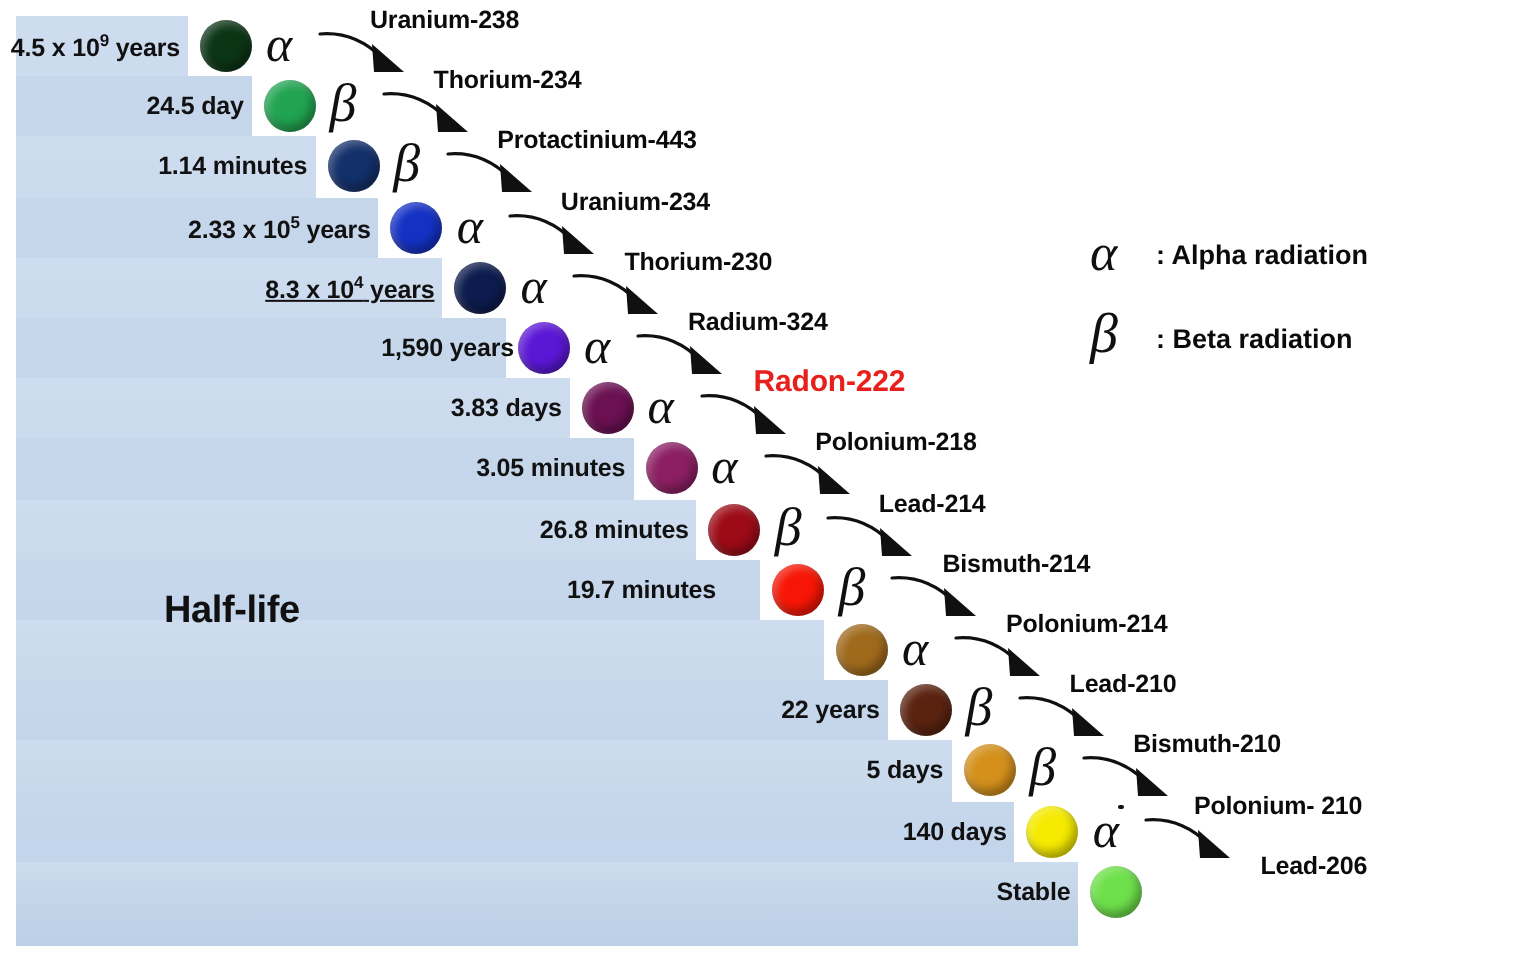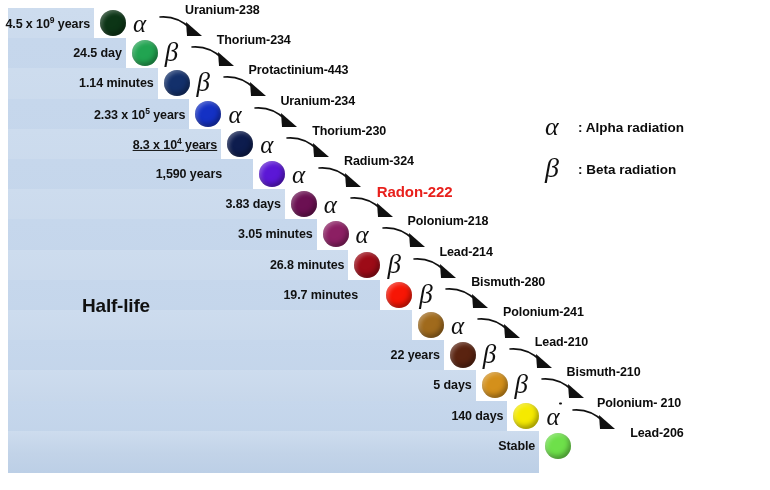--- a/index.html
+++ b/index.html
@@ -157,21 +157,21 @@
         <div class="greek" style="left: 260.2px;">α</div>
         <div class="arrow" style="left: 285.2px; margin-top: 4px;">
           <svg width="60" height="34" viewBox="0 0 60 34">
             <path d="M2,7 C14,6 24,10 33,19" fill="none" stroke="#101010" stroke-width="1.6" stroke-linecap="round"></path>
             <path d="M28,12 L44,26 L29,26 Z" fill="#101010"></path>
           </svg>
         </div>
         <div class="nuc" style="left: 312.2px; margin-top: -13px;">Thorium-230</div>
       </div>
       <div class="row" style="left: 0px; top: 159px; width: 770px;">
-        <div class="hl" style="right: 548px; text-align: right;">1,590 years</div>
+        <div class="hl" style="right: 513px; text-align: right;">1,590 years</div>
         <div class="dot" style="left: 259px; background: rgb(91, 23, 214);"></div>
         <div class="greek" style="left: 292px;">α</div>
         <div class="arrow" style="left: 317px; margin-top: 4px;">
           <svg width="60" height="34" viewBox="0 0 60 34">
             <path d="M2,7 C14,6 24,10 33,19" fill="none" stroke="#101010" stroke-width="1.6" stroke-linecap="round"></path>
             <path d="M28,12 L44,26 L29,26 Z" fill="#101010"></path>
           </svg>
         </div>
         <div class="nuc" style="left: 344px; margin-top: -13px;">Radium-324</div>
       </div>
@@ -214,32 +214,32 @@
       <div class="row" style="left: 0px; top: 279.8px; width: 770px;">
         <div class="hl" style="right: 412px;">19.7 minutes</div>
         <div class="dot" style="left: 386.2px; background: rgb(247, 22, 5);"></div>
         <div class="greek beta" style="left: 419.2px;">β</div>
         <div class="arrow" style="left: 444.2px; margin-top: 4px;">
           <svg width="60" height="34" viewBox="0 0 60 34">
             <path d="M2,7 C14,6 24,10 33,19" fill="none" stroke="#101010" stroke-width="1.6" stroke-linecap="round"></path>
             <path d="M28,12 L44,26 L29,26 Z" fill="#101010"></path>
           </svg>
         </div>
-        <div class="nuc" style="left: 471.2px; margin-top: -13px;">Bismuth-280</div>
+        <div class="nuc" style="left: 471.2px; margin-top: -13px;">Bismuth-214</div>
       </div>
       <div class="row" style="left: 0px; top: 310px; width: 770px;">
         <div class="dot" style="left: 418px; background: rgb(160, 106, 28);"></div>
         <div class="greek" style="left: 451px;">α</div>
         <div class="arrow" style="left: 476px; margin-top: 4px;">
           <svg width="60" height="34" viewBox="0 0 60 34">
             <path d="M2,7 C14,6 24,10 33,19" fill="none" stroke="#101010" stroke-width="1.6" stroke-linecap="round"></path>
             <path d="M28,12 L44,26 L29,26 Z" fill="#101010"></path>
           </svg>
         </div>
-        <div class="nuc" style="left: 503px; margin-top: -13px;">Polonium-241</div>
+        <div class="nuc" style="left: 503px; margin-top: -13px;">Polonium-214</div>
       </div>
       <div class="row" style="left: 0px; top: 340.2px; width: 770px;">
         <div class="hl" style="right: 330.2px;">22 years</div>
         <div class="dot" style="left: 449.8px; background: rgb(90, 35, 16);"></div>
         <div class="greek beta" style="left: 482.8px;">β</div>
         <div class="arrow" style="left: 507.8px; margin-top: 4px;">
           <svg width="60" height="34" viewBox="0 0 60 34">
             <path d="M2,7 C14,6 24,10 33,19" fill="none" stroke="#101010" stroke-width="1.6" stroke-linecap="round"></path>
             <path d="M28,12 L44,26 L29,26 Z" fill="#101010"></path>
           </svg>

